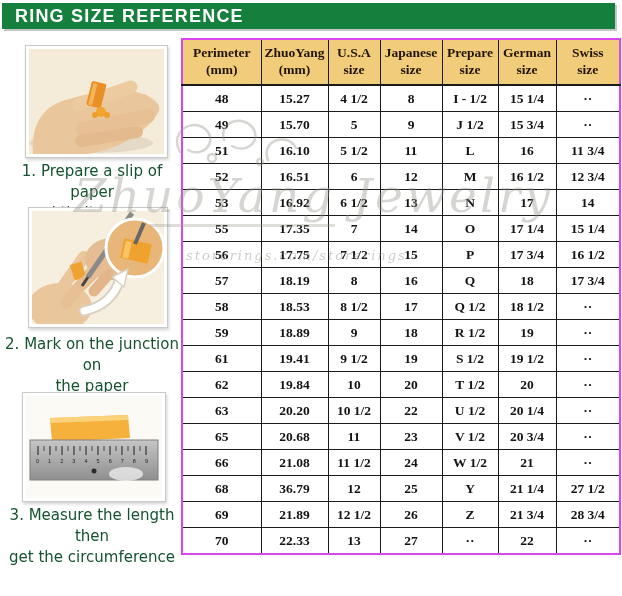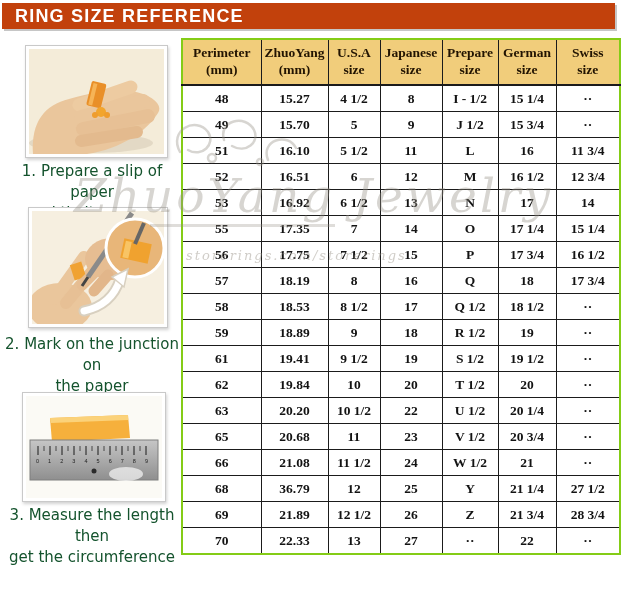--- a/index.html
+++ b/index.html
@@ -1,38 +1,38 @@
 <!DOCTYPE html>
 <html><head>
 <meta charset="utf-8">
 <style>
   html,body{margin:0;padding:0;background:#ffffff;}
   .page{position:relative;width:622px;height:596px;background:#ffffff;overflow:hidden;
         font-family:"Liberation Sans",sans-serif;}
 
   
-  .title-bar{position:absolute;left:2px;top:3px;width:613px;height:26px;background:#c2410c;
+  .title-bar{position:absolute;left:2px;top:3px;width:613px;height:26px;background:#15803d;
              box-shadow:2px 2px 0 #c6c6c6;display:flex;align-items:center;}
   .title-text{color:#ffffff;font-weight:bold;font-size:18px;letter-spacing:1.2px;
               padding-left:13px;font-family:"Liberation Sans",sans-serif;}
 
   
   .photo{position:absolute;background:#ffffff;border:1px solid #c9c9c9;padding:3px;
          box-sizing:border-box;box-shadow:1px 2px 3px rgba(0,0,0,.18);}
   .photo svg{display:block;width:100%;height:100%;}
   #photo1{left:25px;top:45px;width:143px;height:113px;}
   #photo2{left:28px;top:207px;width:140px;height:121px;}
   #photo3{left:22px;top:392px;width:144px;height:110px;}
   .caption{position:absolute;left:4px;width:176px;text-align:center;font-size:15px;
            line-height:21px;color:#14532d;font-family:"DejaVu Sans",sans-serif;}
   #caption1{top:161px;} #caption2{top:334px;} #caption3{top:505px;}
 
   
   .size-table{position:absolute;left:181px;top:38px;width:438px;border-collapse:collapse;
-              table-layout:fixed;background:#ffffff;border:2px solid #84cc16;}
+              table-layout:fixed;background:#ffffff;border:2px solid #d946ef;}
   .size-table th{background:#f1cd7b;border:1px solid #1b1b1b;border-bottom:2px solid #1b1b1b;
                  height:44px;font-family:"Liberation Serif",serif;font-weight:bold;
                  font-size:13.5px;line-height:1.25;color:#221402;padding:0;text-align:center;}
   .size-table td{border:1px solid #1b1b1b;height:25px;padding:0;text-align:center;
                  font-family:"Liberation Serif",serif;font-weight:bold;font-size:13.5px;
                  color:#131313;}
 
   
   .wm{pointer-events:none;position:absolute;z-index:5;}
   .wm-main{left:74px;top:168px;font-family:"DejaVu Serif",serif;font-style:italic;

